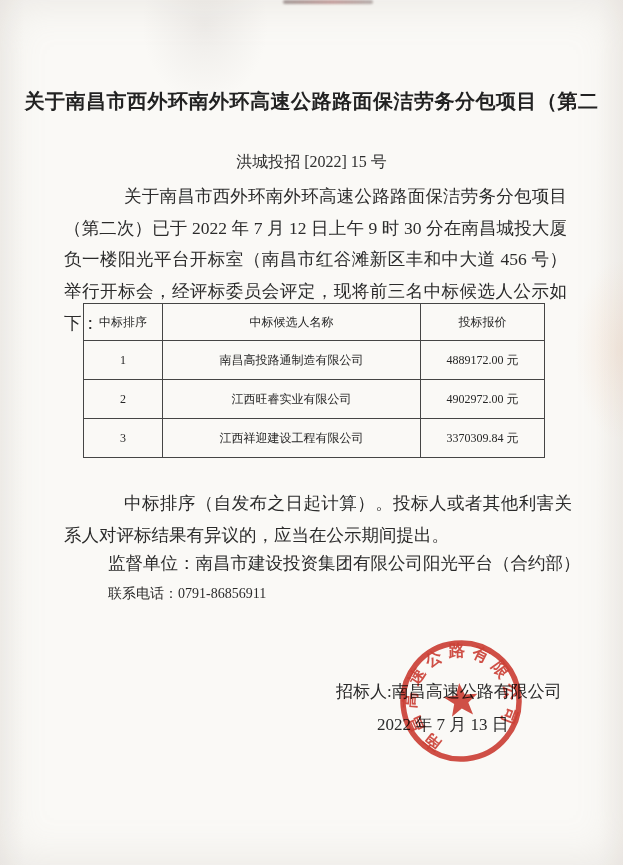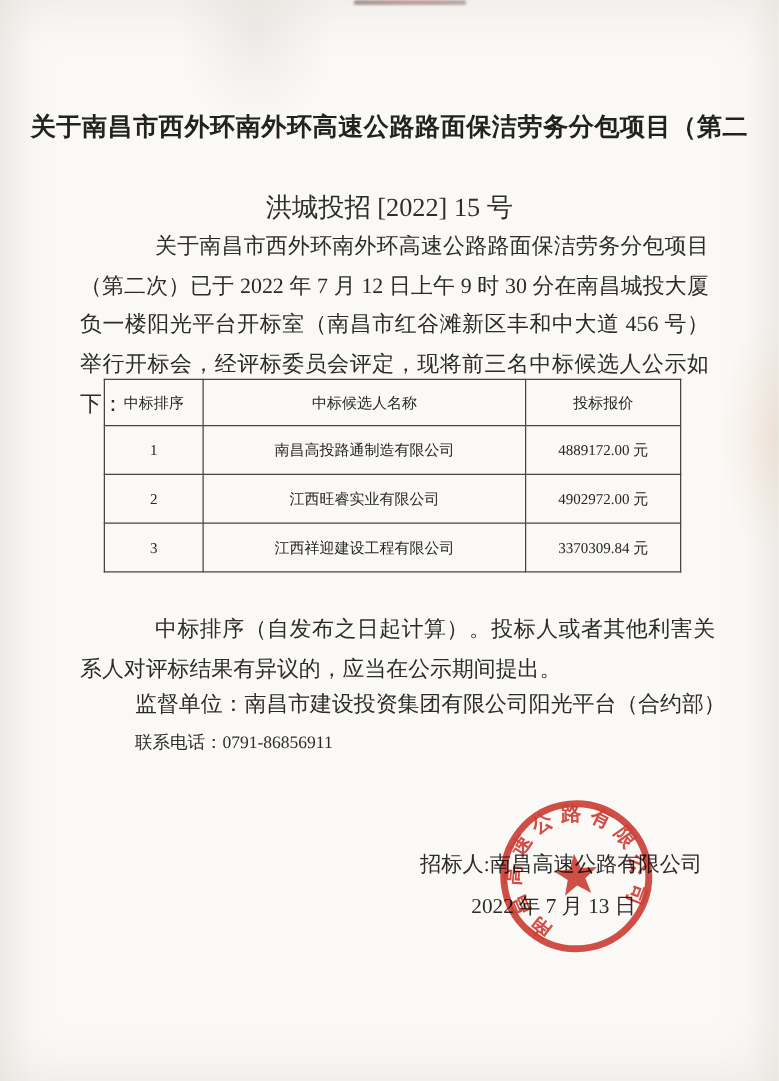--- a/index.html
+++ b/index.html
@@ -23,30 +23,30 @@
   }
   .top-artifact {
     position: absolute; left: 283px; top: 0; width: 90px; height: 4px;
     background: linear-gradient(to right, rgba(90,70,70,0.5), rgba(140,60,60,0.45) 55%, rgba(90,70,70,0.4));
     filter: blur(1px);
     border-radius: 2px;
   }
   .title {
     position: absolute; top: 84px; left: 0; width: 623px;
     text-align: center;
-    font-family: Liberation Sans, sans-serif;
+    font-family: Liberation Mono, monospace;
     font-weight: bold;
     font-size: 20px; line-height: 37px;
     letter-spacing: 0.5px;
     color: #222;
   }
   .doc-number {
     position: absolute; top: 152px; left: 0; width: 623px;
     text-align: center;
-    font-size: 21px;
+    font-size: 16px;
     color: #2e2e2e;
   }
   .intro {
     position: absolute; top: 181px; left: 64px; width: 503px;
     font-size: 17.5px; line-height: 31.7px;
     text-indent: 60px;
     text-align: justify;
   }
   table.bid-table {
     position: absolute; top: 303px; left: 83px;

